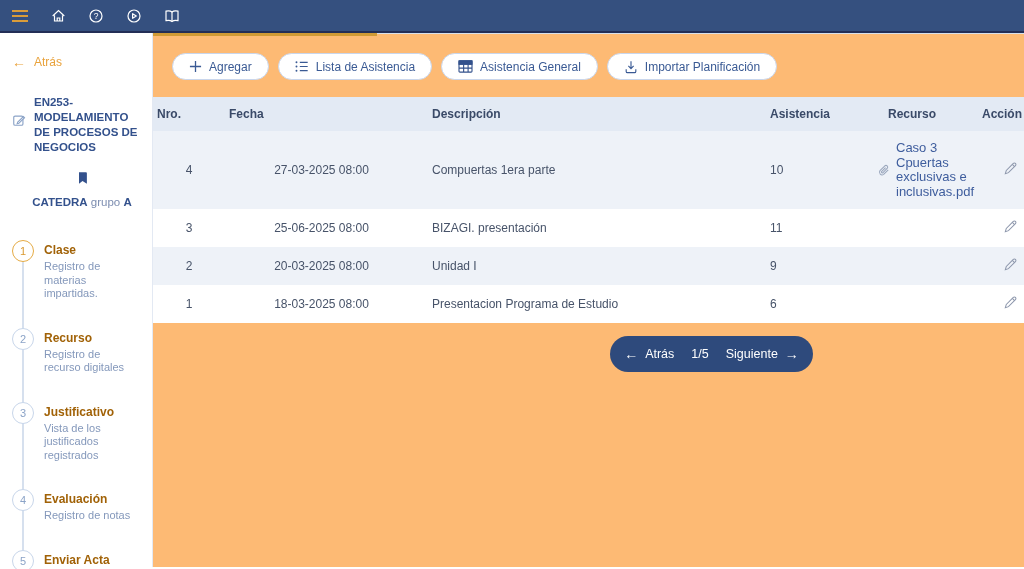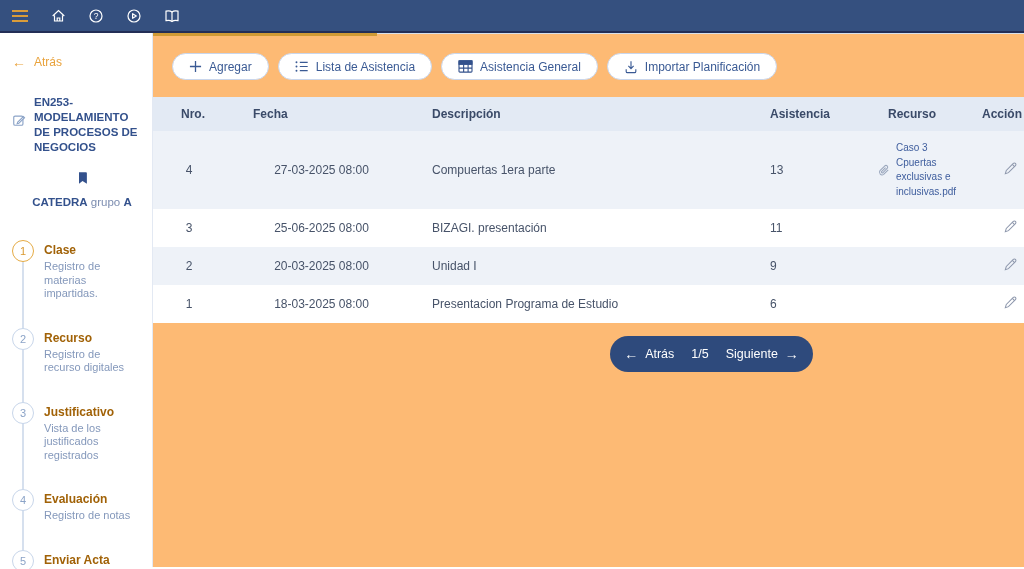--- a/index.html
+++ b/index.html
@@ -35,33 +35,33 @@
   .main { flex:1; position:relative; border-top:1px solid #d7e0ec; background:#fdba74; }
   .tab-indicator { position:absolute; top:-1px; left:0; width:224px; height:3px; background:#d09a35; }
 
   .toolbar { display:flex; gap:9px; margin:19px 0 0 19px; }
   .pill { display:flex; align-items:center; gap:7px; height:27px; padding:0 16px; border:1px solid #c9d6ec; border-radius:14px; background:#fff; color:#3a5a94; font-size:12px; font-family:"Liberation Sans", sans-serif; cursor:pointer; }
   .pill svg { display:block; }
 
   
   .grid-row { display:grid; grid-template-columns:72px 193px 1fr 100px 127px 62px; align-items:center; }
   .thead { height:34px; background:#e3eaf4; margin-top:17px; font-weight:600; color:#3a4a68; }
-  .th { padding-left:28px; font-size:12px; }
+  .th { padding-left:4px; font-size:12px; }
   .th.c-desc { padding-left:14px; }
   .th.c-asis { padding-left:35px; }
   .th.c-rec  { padding-left:53px; }
   .th.c-acc  { padding-left:0; text-align:right; padding-right:2px; }
   .row { min-height:38px; background:#fff; font-size:12px; color:#475369; }
   .row.striped { background:#eef2f8; }
   .cell-nro { text-align:center; }
   .cell-fecha { text-align:center; }
   .cell-desc { padding-left:14px; }
   .cell-asis { padding-left:35px; }
   .cell-rec { padding:10px 0 10px 42px; display:flex; align-items:center; gap:5px; }
-  .rec-link { color:#3e5d9d; font-size:10px; line-height:14.5px; width:72px; text-decoration:none; cursor:pointer; }
+  .rec-link { color:#3e5d9d; font-size:13px; line-height:14.5px; width:72px; text-decoration:none; cursor:pointer; }
   .cell-acc { padding-left:41px; }
   .action-btn { background:transparent; border:none; cursor:pointer; padding:0; }
   .action-btn svg { display:block; }
 
   
   .pagination { margin:13px 0 0 457px; width:203px; height:36px; background:#2e4a7c; border-radius:18px; display:flex; align-items:center; justify-content:center; gap:17px; color:#fff; }
   .pg-btn { background:transparent; border:none; color:#fff; font-size:12.5px; font-family:"Liberation Sans", sans-serif; cursor:pointer; display:flex; align-items:center; gap:7px; }
   .pg-ind { font-size:12.5px; }
   .pg-arrow { font-size:14px; line-height:1; }
 </style>
@@ -232,21 +232,21 @@
           <div class="th c-desc">Descripción</div>
           <div class="th c-asis">Asistencia</div>
           <div class="th c-rec">Recurso</div>
           <div class="th c-acc">Acción</div>
         </div>
       <div id="tbody">
           <div class="grid-row row striped">
             <div class="cell-nro">4</div>
             <div class="cell-fecha">27-03-2025 08:00</div>
             <div class="cell-desc">Compuertas 1era parte</div>
-            <div class="cell-asis">13</div>
+            <div class="cell-asis">10</div>
             <div class="cell-rec">
               <span style="display: inline-flex;">
                 <svg width="14" height="15" viewBox="0 0 16 16" fill="none" stroke="#9aa7bd" stroke-width="1.2">
                   <path d="M12.8 7.2 7.6 12.4a3 3 0 0 1-4.2-4.2L9 2.6a2 2 0 0 1 2.8 2.8L6.6 10.6a1 1 0 0 1-1.4-1.4l4.6-4.6"></path>
                 </svg>
               </span>
               <a class="rec-link">Caso 3 Cpuertas exclusivas e inclusivas.pdf</a>
             </div>
             <div class="cell-acc"><button class="action-btn"><span style="display: inline-flex;">
                   <svg width="15" height="15" viewBox="0 0 16 16" fill="none" stroke="#8d97ac" stroke-width="1.1">

